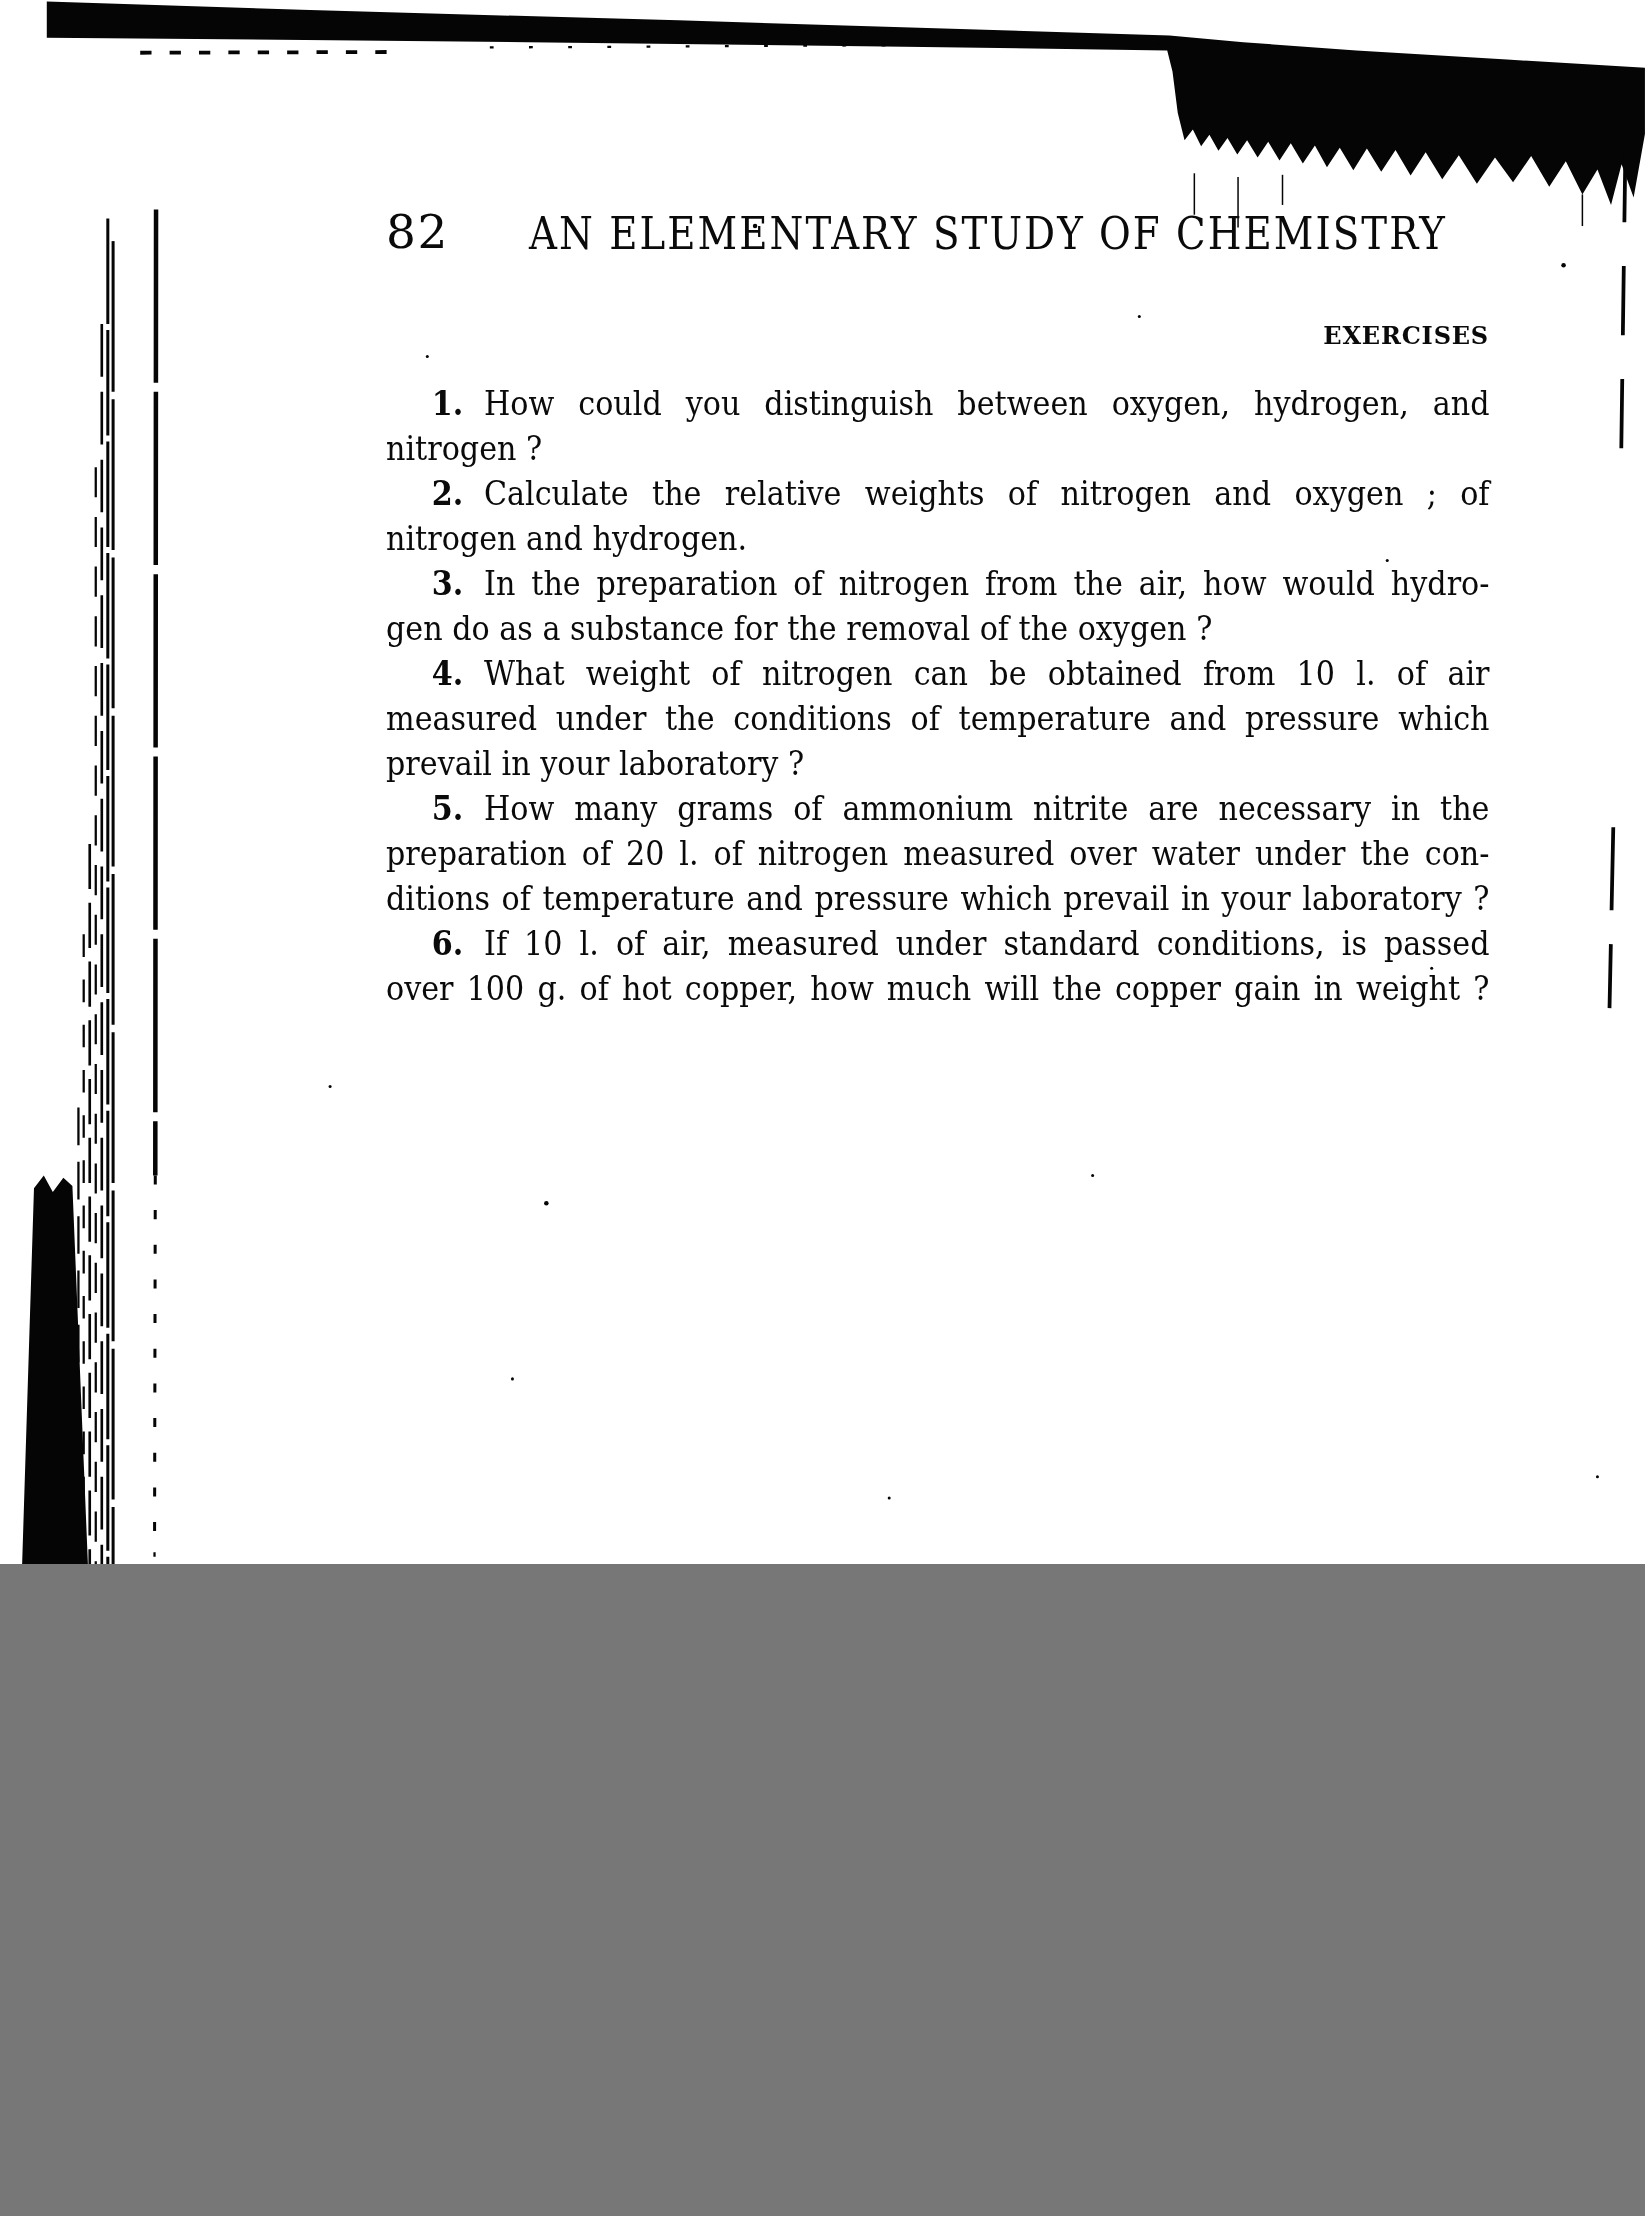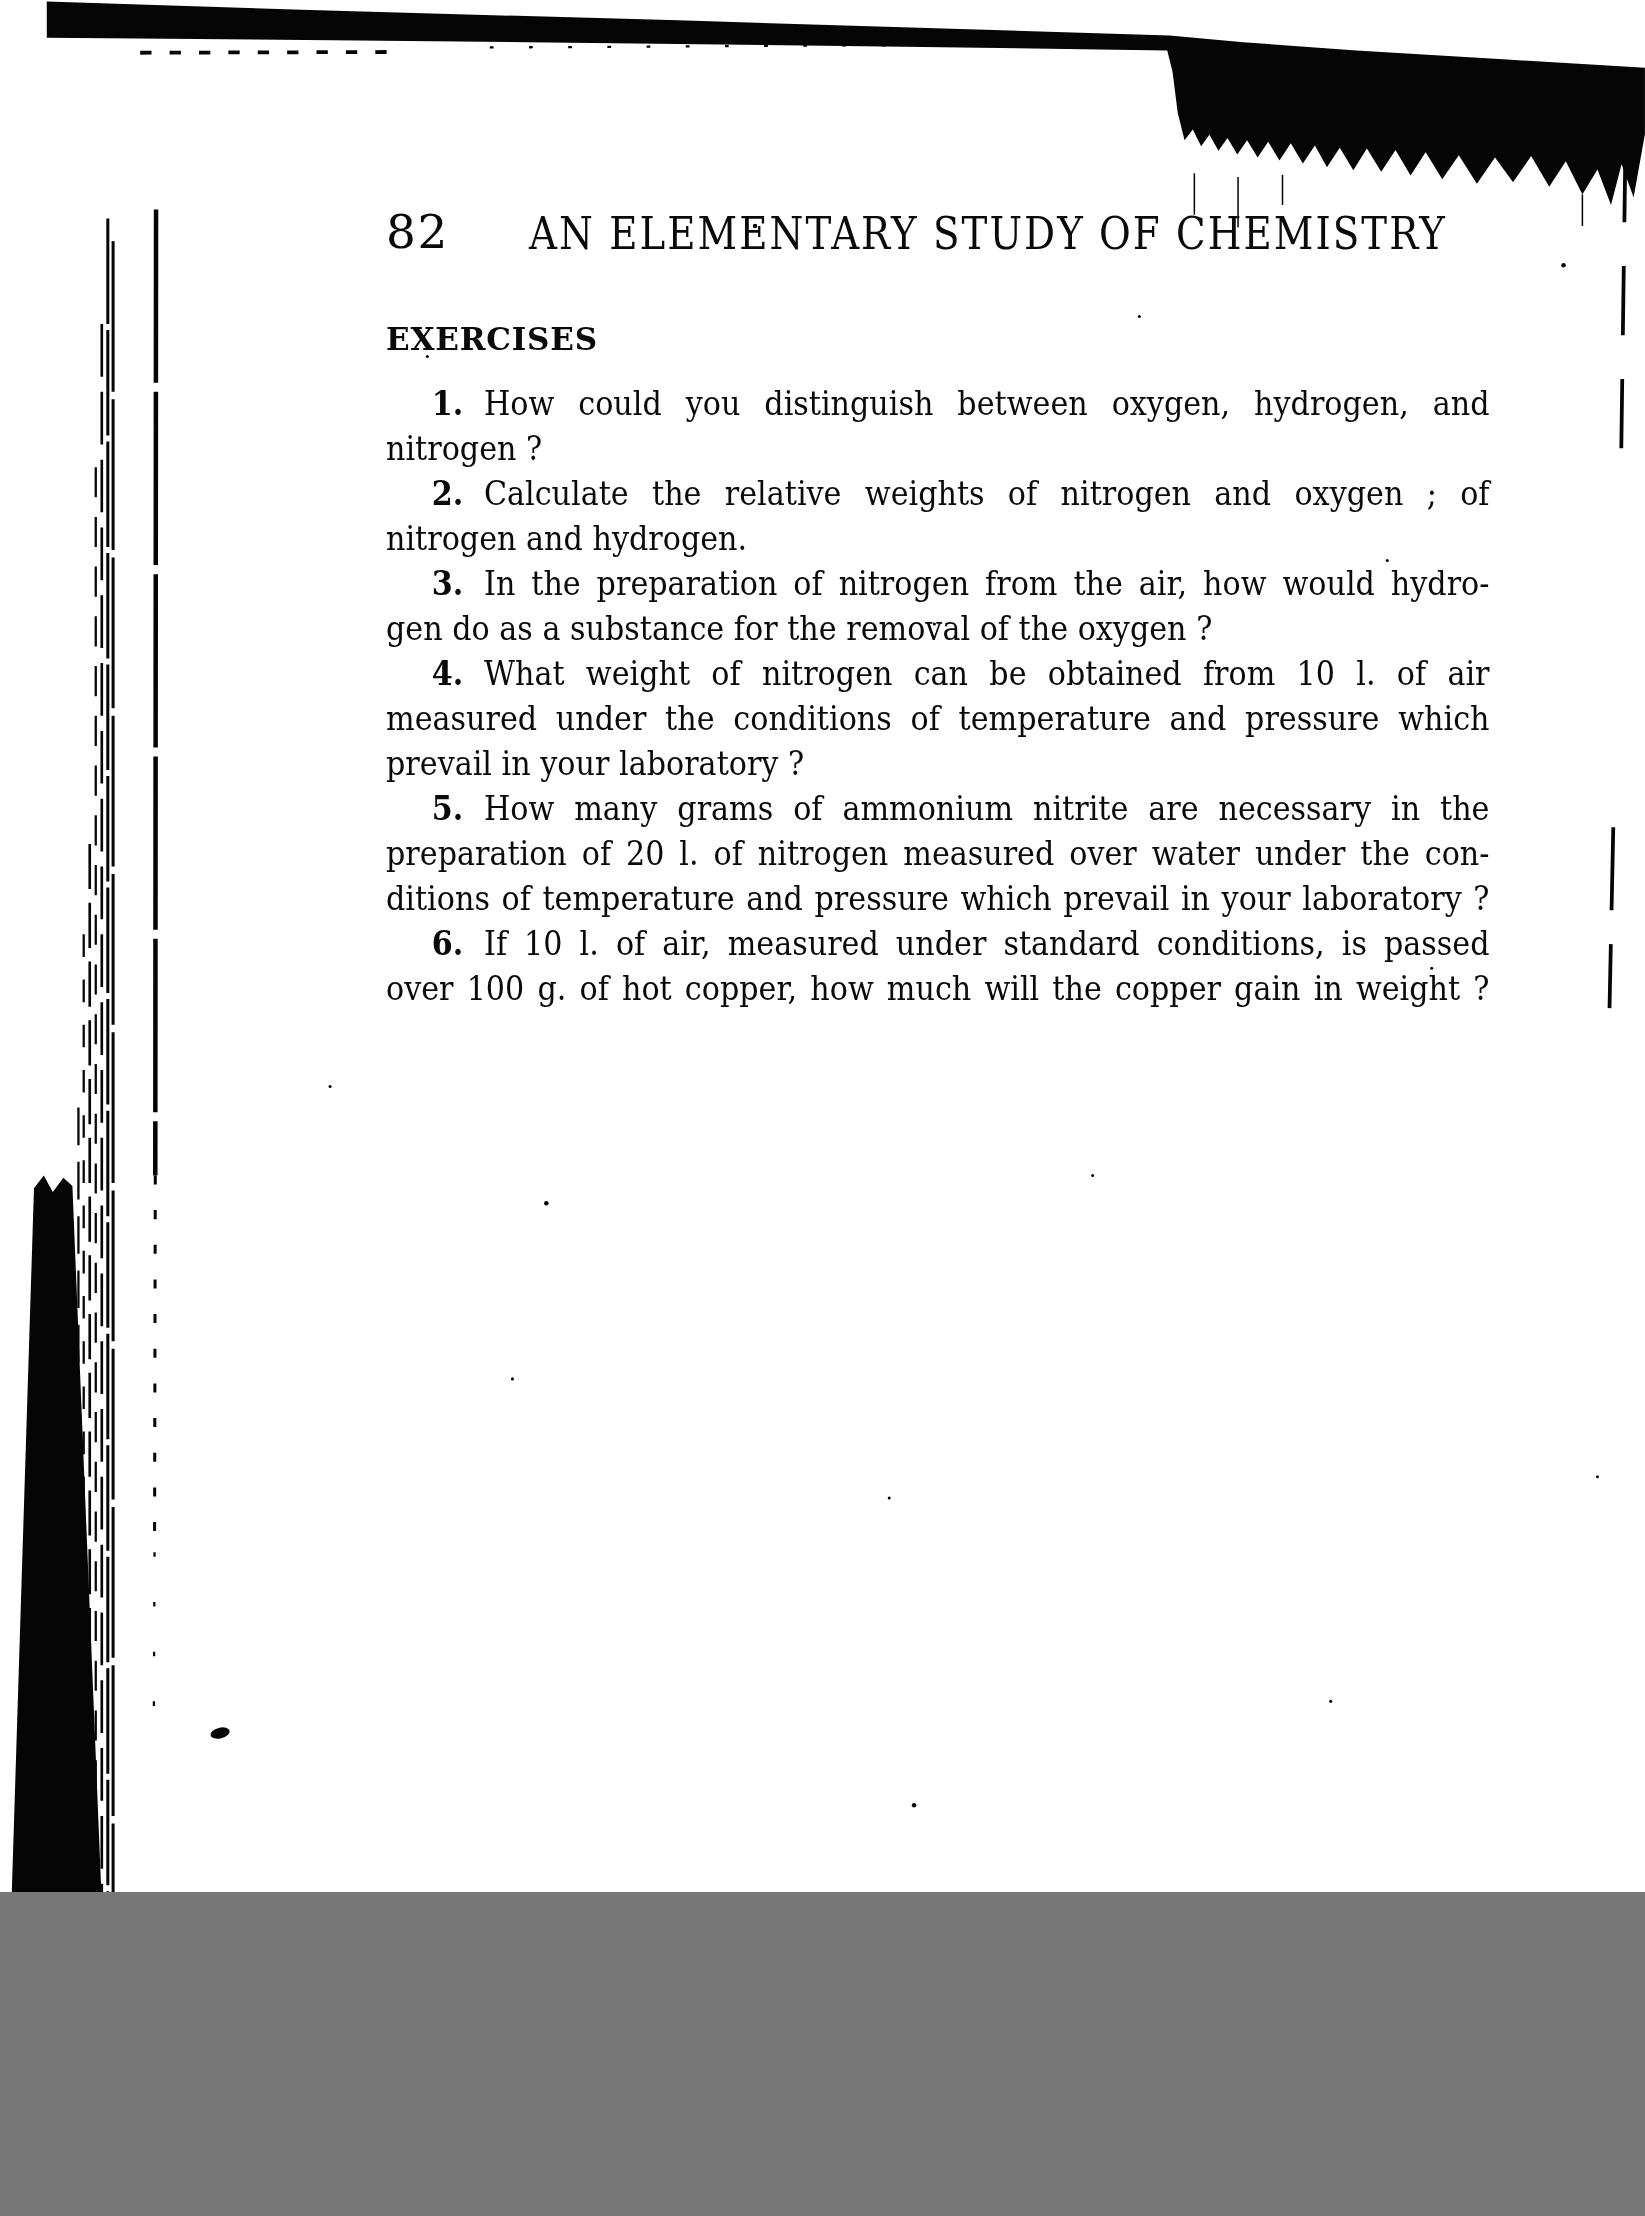--- a/index.html
+++ b/index.html
@@ -1,18 +1,18 @@
 <!DOCTYPE html>
 <html style="font-size:12px"><head>
 <meta charset="utf-8">
 <style>
   html,body{margin:0;padding:0;background:#777;}
   .page{
     position:relative;
-    width:1645px;height:1892px;
+    width:1645px;height:1564px;
     background:#ffffff;
     overflow:hidden;
     font-family:"DejaVu Serif","Liberation Serif",serif;
     color:#0a0a0a;
   }
   .artifacts{position:absolute;left:0;top:0;width:1645px;height:2216px;pointer-events:none;}
   .page-number{
     position:absolute;left:386px;top:208px;
     font-size:47px;line-height:1;letter-spacing:1.5px;
     white-space:nowrap;
@@ -21,22 +21,22 @@
     position:absolute;left:529px;top:212px;width:873px;
     font-size:44px;line-height:1;letter-spacing:2.3px;white-space:nowrap;
   }
   .running-title .stretch{
     display:inline-block;
     transform:scaleX(0.88);
     transform-origin:left top;
   }
   .section-heading{
     position:absolute;left:386px;top:324px;width:1103px;
-    text-align:left;
-    font-size:31px;font-weight:700;line-height:1;letter-spacing:0.8px;
+    text-align:right;
+    font-size:24px;font-weight:700;line-height:1;letter-spacing:0.8px;
   }
   .exercise-body{
     position:absolute;left:386px;top:381px;width:1206px;
     transform:scaleX(0.915);
     transform-origin:left top;
     font-size:33px;
   }
   .line{
     height:45px;line-height:45px;
     white-space:nowrap;

